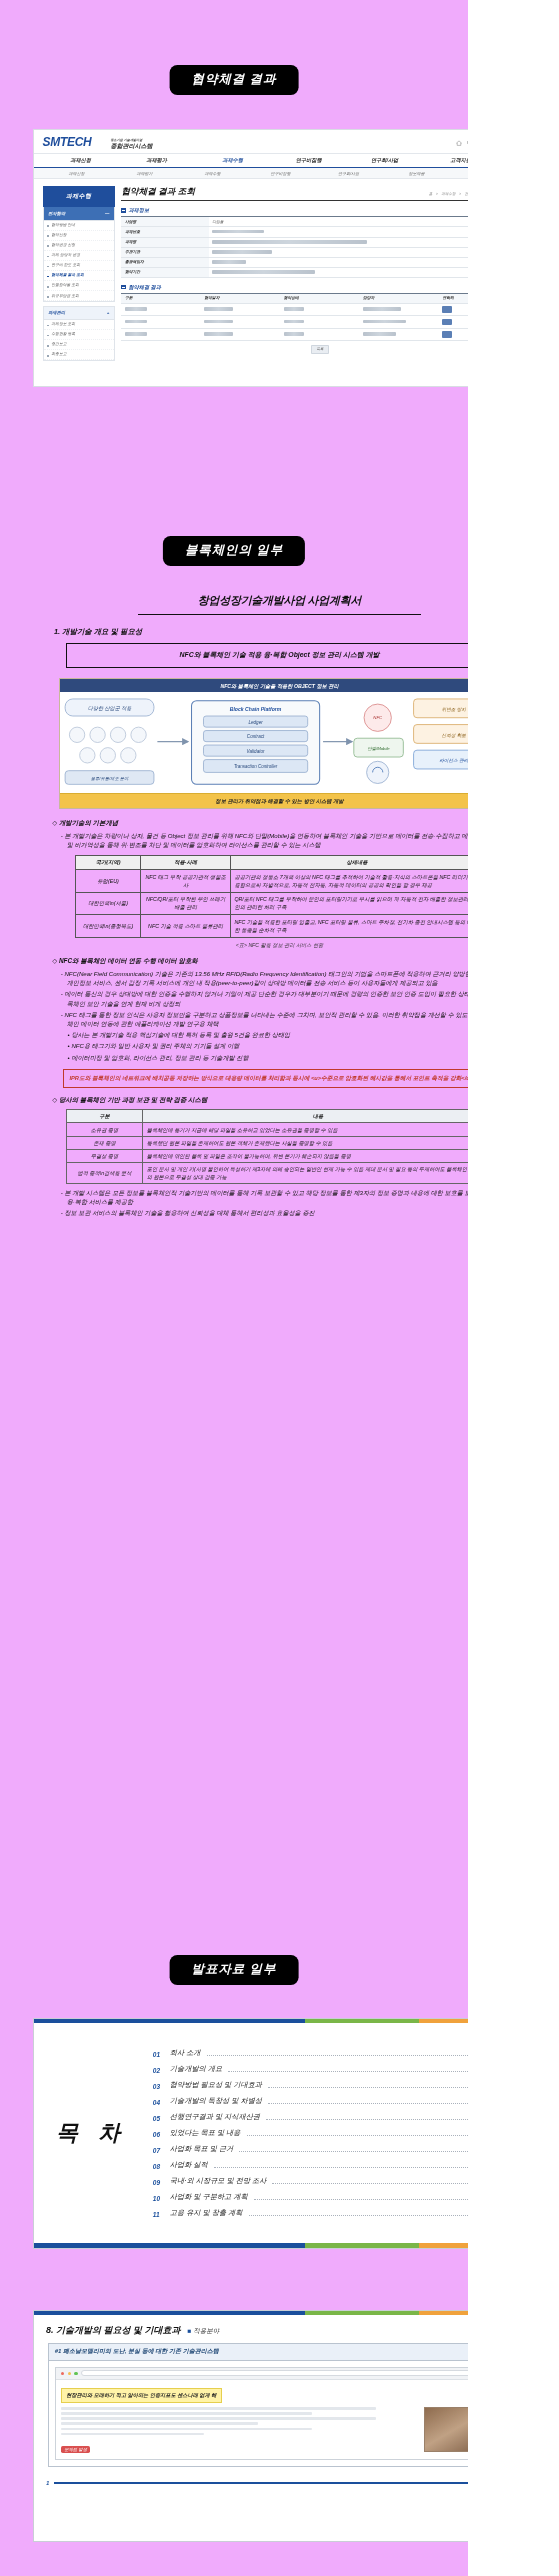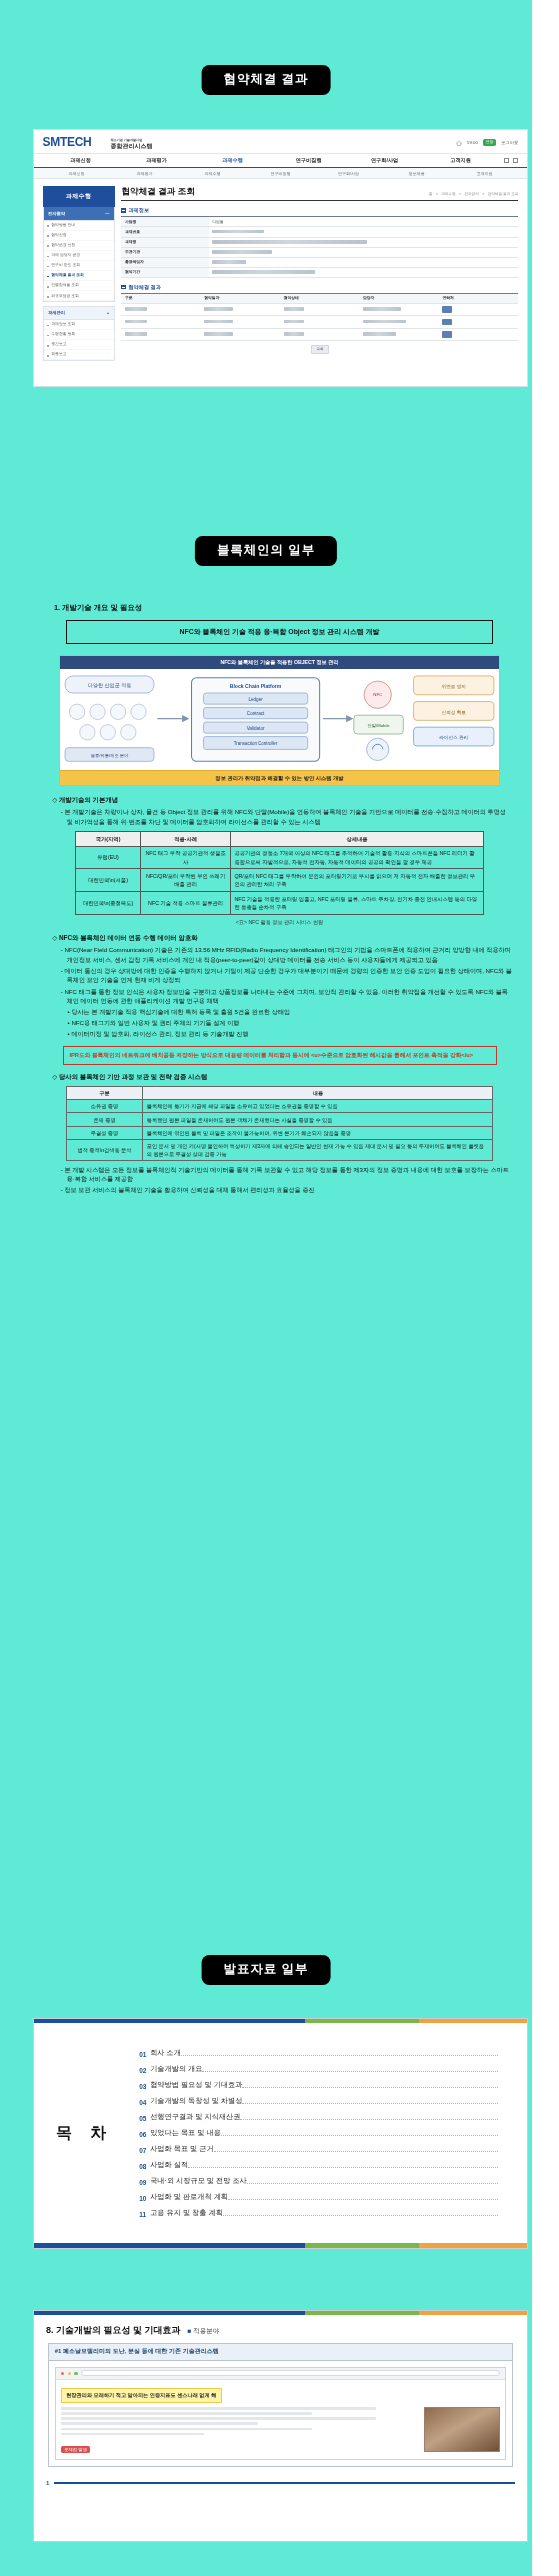--- a/index.html
+++ b/index.html
@@ -4,21 +4,21 @@
 <style>
   * { box-sizing: border-box; }
   html, body { margin:0; padding:0; }
   body {
     width: 560px;
     background: #ffffff;
     font-family: "Liberation Sans", "DejaVu Sans", sans-serif;
     color: #111;
     -webkit-font-smoothing: antialiased;
   }
-  .page { position: relative; width: 532px; height: 2576px; overflow: hidden; background:#5eead4; }
+  .page { position: relative; width: 468px; height: 2576px; overflow: hidden; background:#f0abfc;font-style:italic; }
 
   
   .banner {
     position: absolute;
     left: 50%;
     transform: translateX(-50%);
     background: #000;
     color: #fff;
     border-radius: 7.7px;
     font-size: 12.5px;
@@ -121,23 +121,23 @@
   .tbl2 th { background:#eceff3; text-align:center; font-weight:bold; }
   .tbl2 td.c { text-align:center; vertical-align:middle; }
 
   
   .slide {
     position:absolute; left:33px; width:495px;
     background:#fff; border:0.9px solid #c9ced6; overflow:hidden;
   }
   .slide-topbar { height:4.3px; background:linear-gradient(90deg,#1a4f9c 0%, #1a4f9c 55%, #7ab648 55%, #7ab648 78%, #f0a23c 78%, #f0a23c 100%); }
   .toc-wrap { display:flex; padding:22px 29px 22px 22px; align-items:center; gap:26px; }
-  .toc-title { font-size:16px; font-weight:bold; letter-spacing:6.9px; color:#111; white-space:nowrap; }
+  .toc-title { font-size:22px; font-weight:bold; letter-spacing:6.9px; color:#111; white-space:nowrap; }
   .toc-list { flex:1; }
-  .toc-li { display:flex; align-items:flex-end; font-size:7.2px; color:#222; padding:3px 0; }
+  .toc-li { display:flex; align-items:flex-end; gap:6px; font-size:7.2px; color:#222; padding:3px 0; }
   .toc-num { color:#1a4f9c; font-weight:bold; font-size:6.5px; width:11px; flex:0 0 11px; }
   .toc-dots { flex:1; border-bottom:0.9px dotted #aab2bc; margin-bottom:2.6px; }
   .slide-botbar { height:4.3px; background:linear-gradient(90deg,#1a4f9c 0%, #1a4f9c 55%, #7ab648 55%, #7ab648 78%, #f0a23c 78%, #f0a23c 100%); }
 
   .slide2-head { display:flex; align-items:baseline; gap:6.9px; padding:8.6px 12px 3.4px 12px; }
   .slide2-title { font-size:9px; font-weight:bold; color:#111; }
   .slide2-sub { font-size:6.5px; color:#333; }
   .slide2-sub:before { content:"■ "; color:#1a4f9c; }
   .s2-card { border:0.9px solid #b9c3cf; margin:2.6px 13.7px 8.6px 13.7px; background:#fff; }
   .s2-card-head { background:#eaf0f8; color:#17406f; font-size:6px; font-weight:bold; padding:3.4px 6px; border-bottom:0.9px solid #b9c3cf; }
@@ -330,20 +330,21 @@
           </div>
         </div>
       </div>
     </div>
   </div>
 
   <div class="banner" style="top:536px;">블록체인의 일부</div>
 
   <div class="doc" style="top:592px;">
 
+    <div class="doc-title">창업성장기술개발사업 사업계획서</div>
 
     <div class="h2">1. 개발기술 개요 및 필요성</div>
 
     <div class="boxed">NFC와 블록체인 기술 적용 융·복합 Object 정보 관리 시스템 개발</div>
 
     <div class="figure">
       <div class="fig-head">NFC와 블록체인 기술을 적용한 OBJECT 정보 관리</div>
       <div class="fig-body">
         <svg width="100%" height="101" viewBox="0 0 514 118" style="font-size:7.2px">
 
@@ -516,21 +517,21 @@
           <span>사업화 실적</span>
           <span class="toc-dots"></span>
         </div>
         <div class="toc-li">
           <span class="toc-num">09</span>
           <span>국내·외 시장규모 및 전망 조사</span>
           <span class="toc-dots"></span>
         </div>
         <div class="toc-li">
           <span class="toc-num">10</span>
-          <span>사업화 및 판로개척 계획</span>
+          <span>사업화 및 구분하고 계획</span>
           <span class="toc-dots"></span>
         </div>
         <div class="toc-li">
           <span class="toc-num">11</span>
           <span>고용 유지 및 창출 계획</span>
           <span class="toc-dots"></span>
         </div>
       </div>
     </div>
     <div class="slide-botbar"></div>

